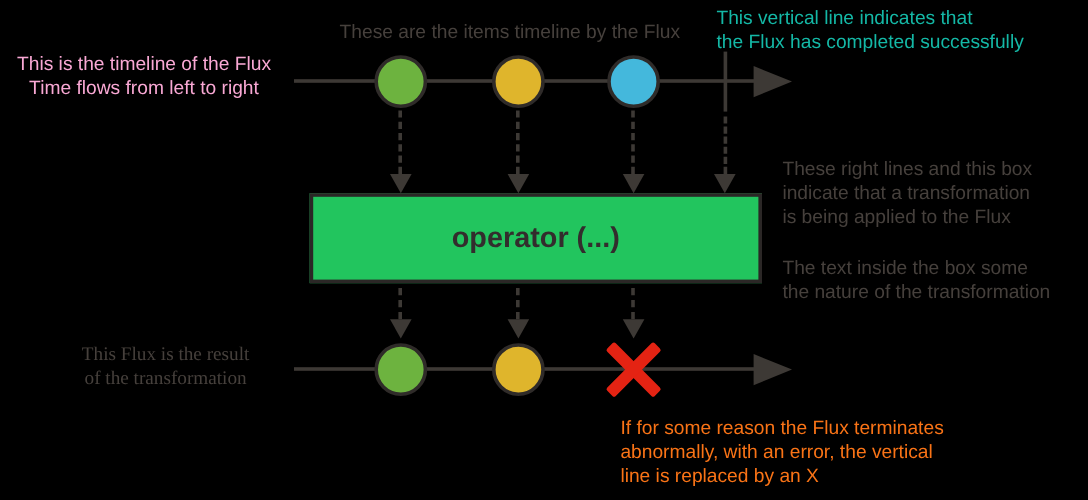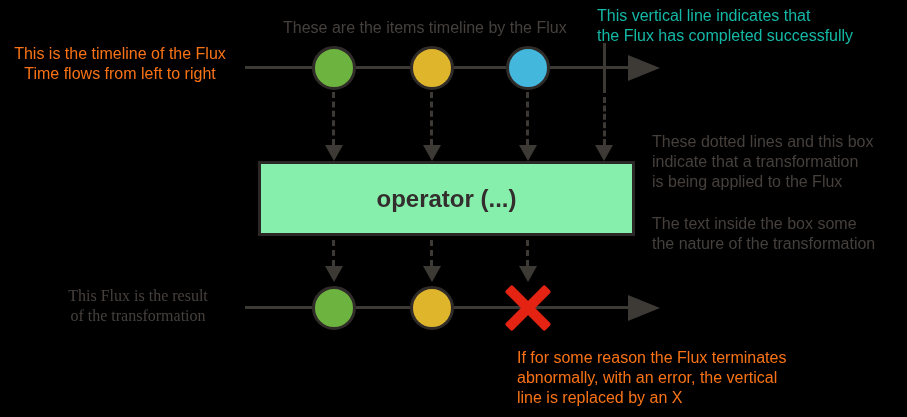--- a/index.html
+++ b/index.html
@@ -31,29 +31,29 @@
   .error-x { position: absolute; left: 506px; top: 286px; width: 44px; height: 44px; }
   .error-x .bar { position: absolute; left: -6px; top: 17px; width: 56px; height: 10px; border-radius: 2px; }
   .error-x .bar.a { transform: rotate(45deg); }
   .error-x .bar.b { transform: rotate(-45deg); }
 </style>
 </head>
 <body>
 
 <div class="stage" style="background: rgb(0, 0, 0);">
 
-  <div class="annotation center" style="left: 5px; top: 44px; width: 230px; color: #f97316;">This is the timeline of the Flux
+  <div class="annotation center" style="left: 5px; top: 44px; width: 230px; color: #f9a8d4;">This is the timeline of the Flux
 Time flows from left to right</div>
 
   <div class="annotation" style="left: 283px; top: 18px; width: 320px; color: rgb(70, 64, 60);">These are the items timeline by the Flux</div>
 
   <div class="annotation" style="left: 597px; top: 6px; width: 310px; color: #14b8a6;">This vertical line indicates that
 the Flux has completed successfully</div>
 
-  <div class="annotation" style="left: 652px; top: 132px; width: 255px; color: rgb(70, 64, 60);">These dotted lines and this box
+  <div class="annotation" style="left: 652px; top: 132px; width: 255px; color: rgb(70, 64, 60);">These right lines and this box
 indicate that a transformation
 is being applied to the Flux</div>
 
   <div class="annotation" style="left: 652px; top: 214px; width: 255px; color: rgb(70, 64, 60);">The text inside the box some
 the nature of the transformation</div>
 
   <div class="annotation center" style="left: 43px; top: 286px; width: 190px; color: rgb(70, 64, 60); font-family: Liberation Serif, serif;">This Flux is the result
 of the transformation</div>
 
   <div class="annotation" style="left: 517px; top: 348px; width: 340px; color: #f97316;">If for some reason the Flux terminates
@@ -73,21 +73,21 @@
 
   <div class="dashline" style="left: 430px; top: 92px; height: 53px; border-left-color: rgb(61, 57, 53);"></div>
   <div class="arrow-down" style="left: 423px; top: 145px; border-top-color: rgb(61, 57, 53);"></div>
 
   <div class="dashline" style="left: 526px; top: 92px; height: 53px; border-left-color: rgb(61, 57, 53);"></div>
   <div class="arrow-down" style="left: 519px; top: 145px; border-top-color: rgb(61, 57, 53);"></div>
 
   <div class="dashline" style="left: 603px; top: 97px; height: 48px; border-left-color: rgb(61, 57, 53);"></div>
   <div class="arrow-down" style="left: 595px; top: 145px; border-top-color: rgb(61, 57, 53);"></div>
 
-  <div class="op-box" style="background: #86efac; border-color: rgb(43, 39, 38);">
+  <div class="op-box" style="background: #22c55e; border-color: rgb(43, 39, 38);">
     <span style="color: rgb(51, 45, 45);">operator (...)</span>
   </div>
 
   <div class="dashline" style="left: 332px; top: 240px; height: 26px; border-left-color: rgb(61, 57, 53);"></div>
   <div class="arrow-down" style="left: 325px; top: 266px; border-top-color: rgb(61, 57, 53);"></div>
 
   <div class="dashline" style="left: 430px; top: 240px; height: 26px; border-left-color: rgb(61, 57, 53);"></div>
   <div class="arrow-down" style="left: 423px; top: 266px; border-top-color: rgb(61, 57, 53);"></div>
 
   <div class="dashline" style="left: 526px; top: 240px; height: 26px; border-left-color: rgb(61, 57, 53);"></div>

